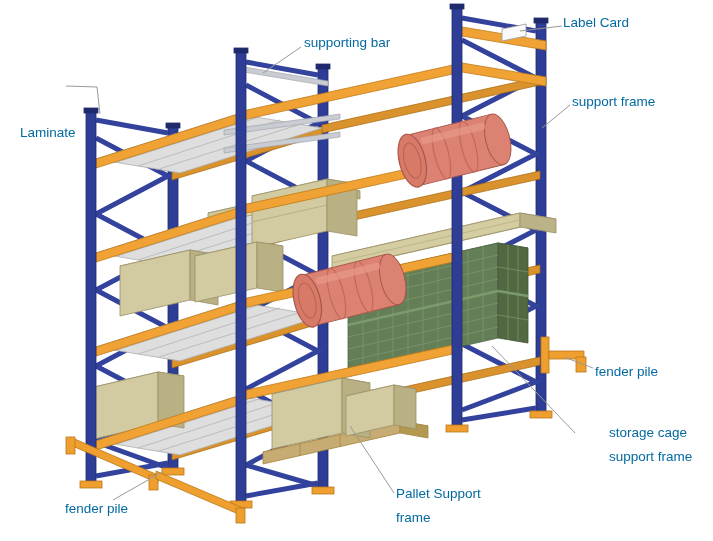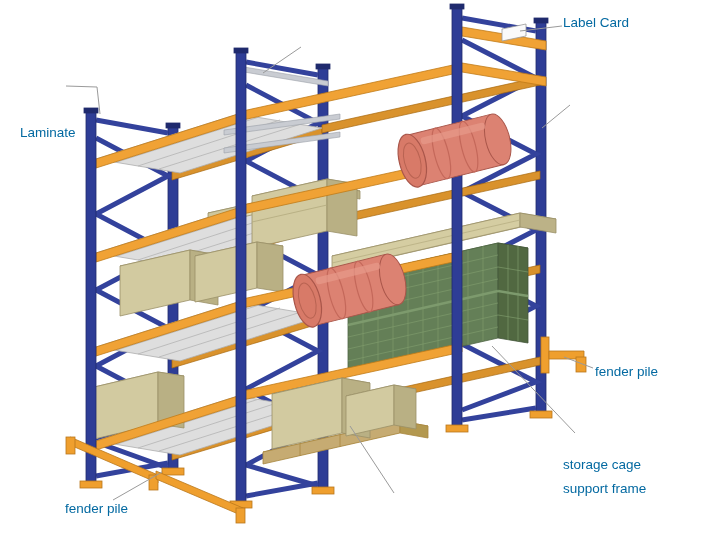--- a/index.html
+++ b/index.html
@@ -226,19 +226,22 @@
     <line x1="562" y1="26" x2="520" y2="31"></line>
     <polyline points="66,86 97,87 100,114"></polyline>
     <line x1="570" y1="105" x2="542" y2="128"></line>
     <line x1="593" y1="368" x2="564" y2="357"></line>
     <line x1="575" y1="433" x2="492" y2="346"></line>
     <line x1="394" y1="493" x2="350" y2="426"></line>
     <line x1="113" y1="500" x2="162" y2="472"></line>
   </g>
 </svg>
 
+  <div class="label" style="left:304px;top:31px;">supporting bar</div>
   <div class="label" style="left:563px;top:11px;">Label Card</div>
   <div class="label" style="left:20px;top:73px;margin-top:48px;">Laminate</div>
+  <div class="label" style="left:572px;top:90px;">support frame</div>
   <div class="label" style="left:595px;top:360px;">fender pile</div>
-  <div class="label wrap" style="left:563px;top:421px;width:105px;margin-top:32px;">storage cage support frame</div>
+  <div class="label wrap" style="left:609px;top:421px;width:105px;">storage cage support frame</div>
+  <div class="label wrap" style="left:396px;top:482px;width:112px;">Pallet Support frame</div>
   <div class="label" style="left:65px;top:497px;">fender pile</div>
 
 </div>
 
 </body></html>

